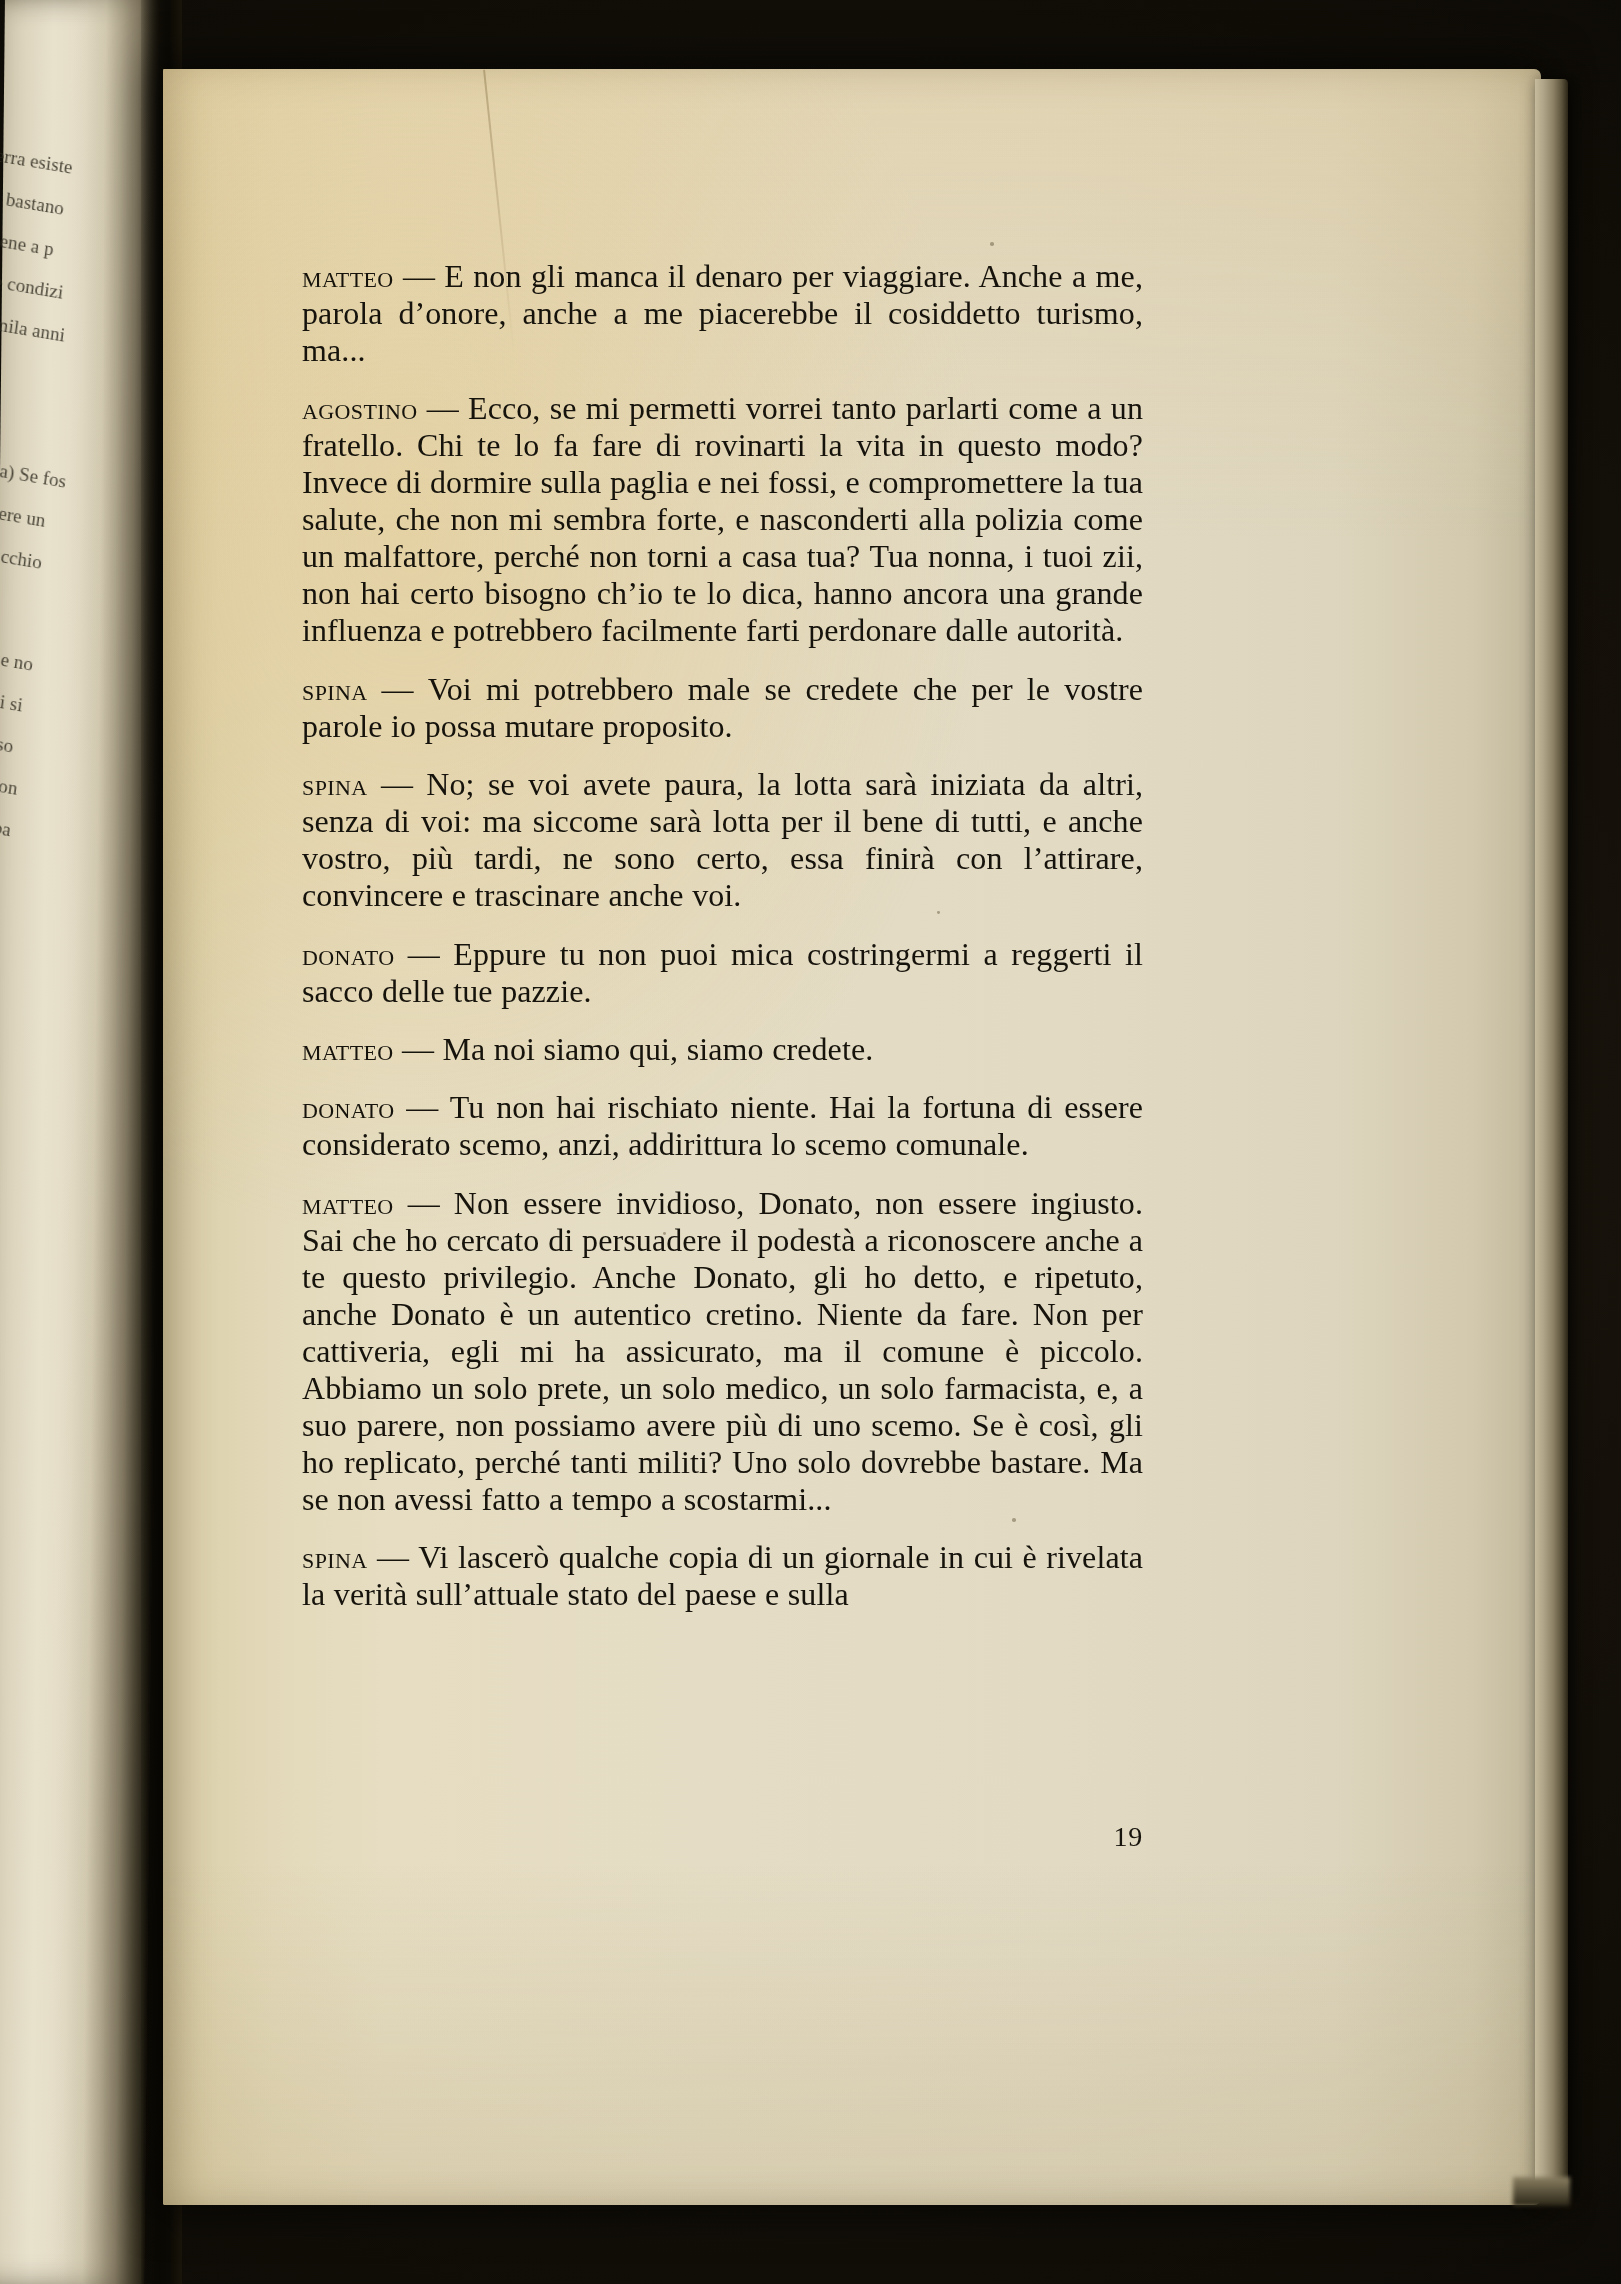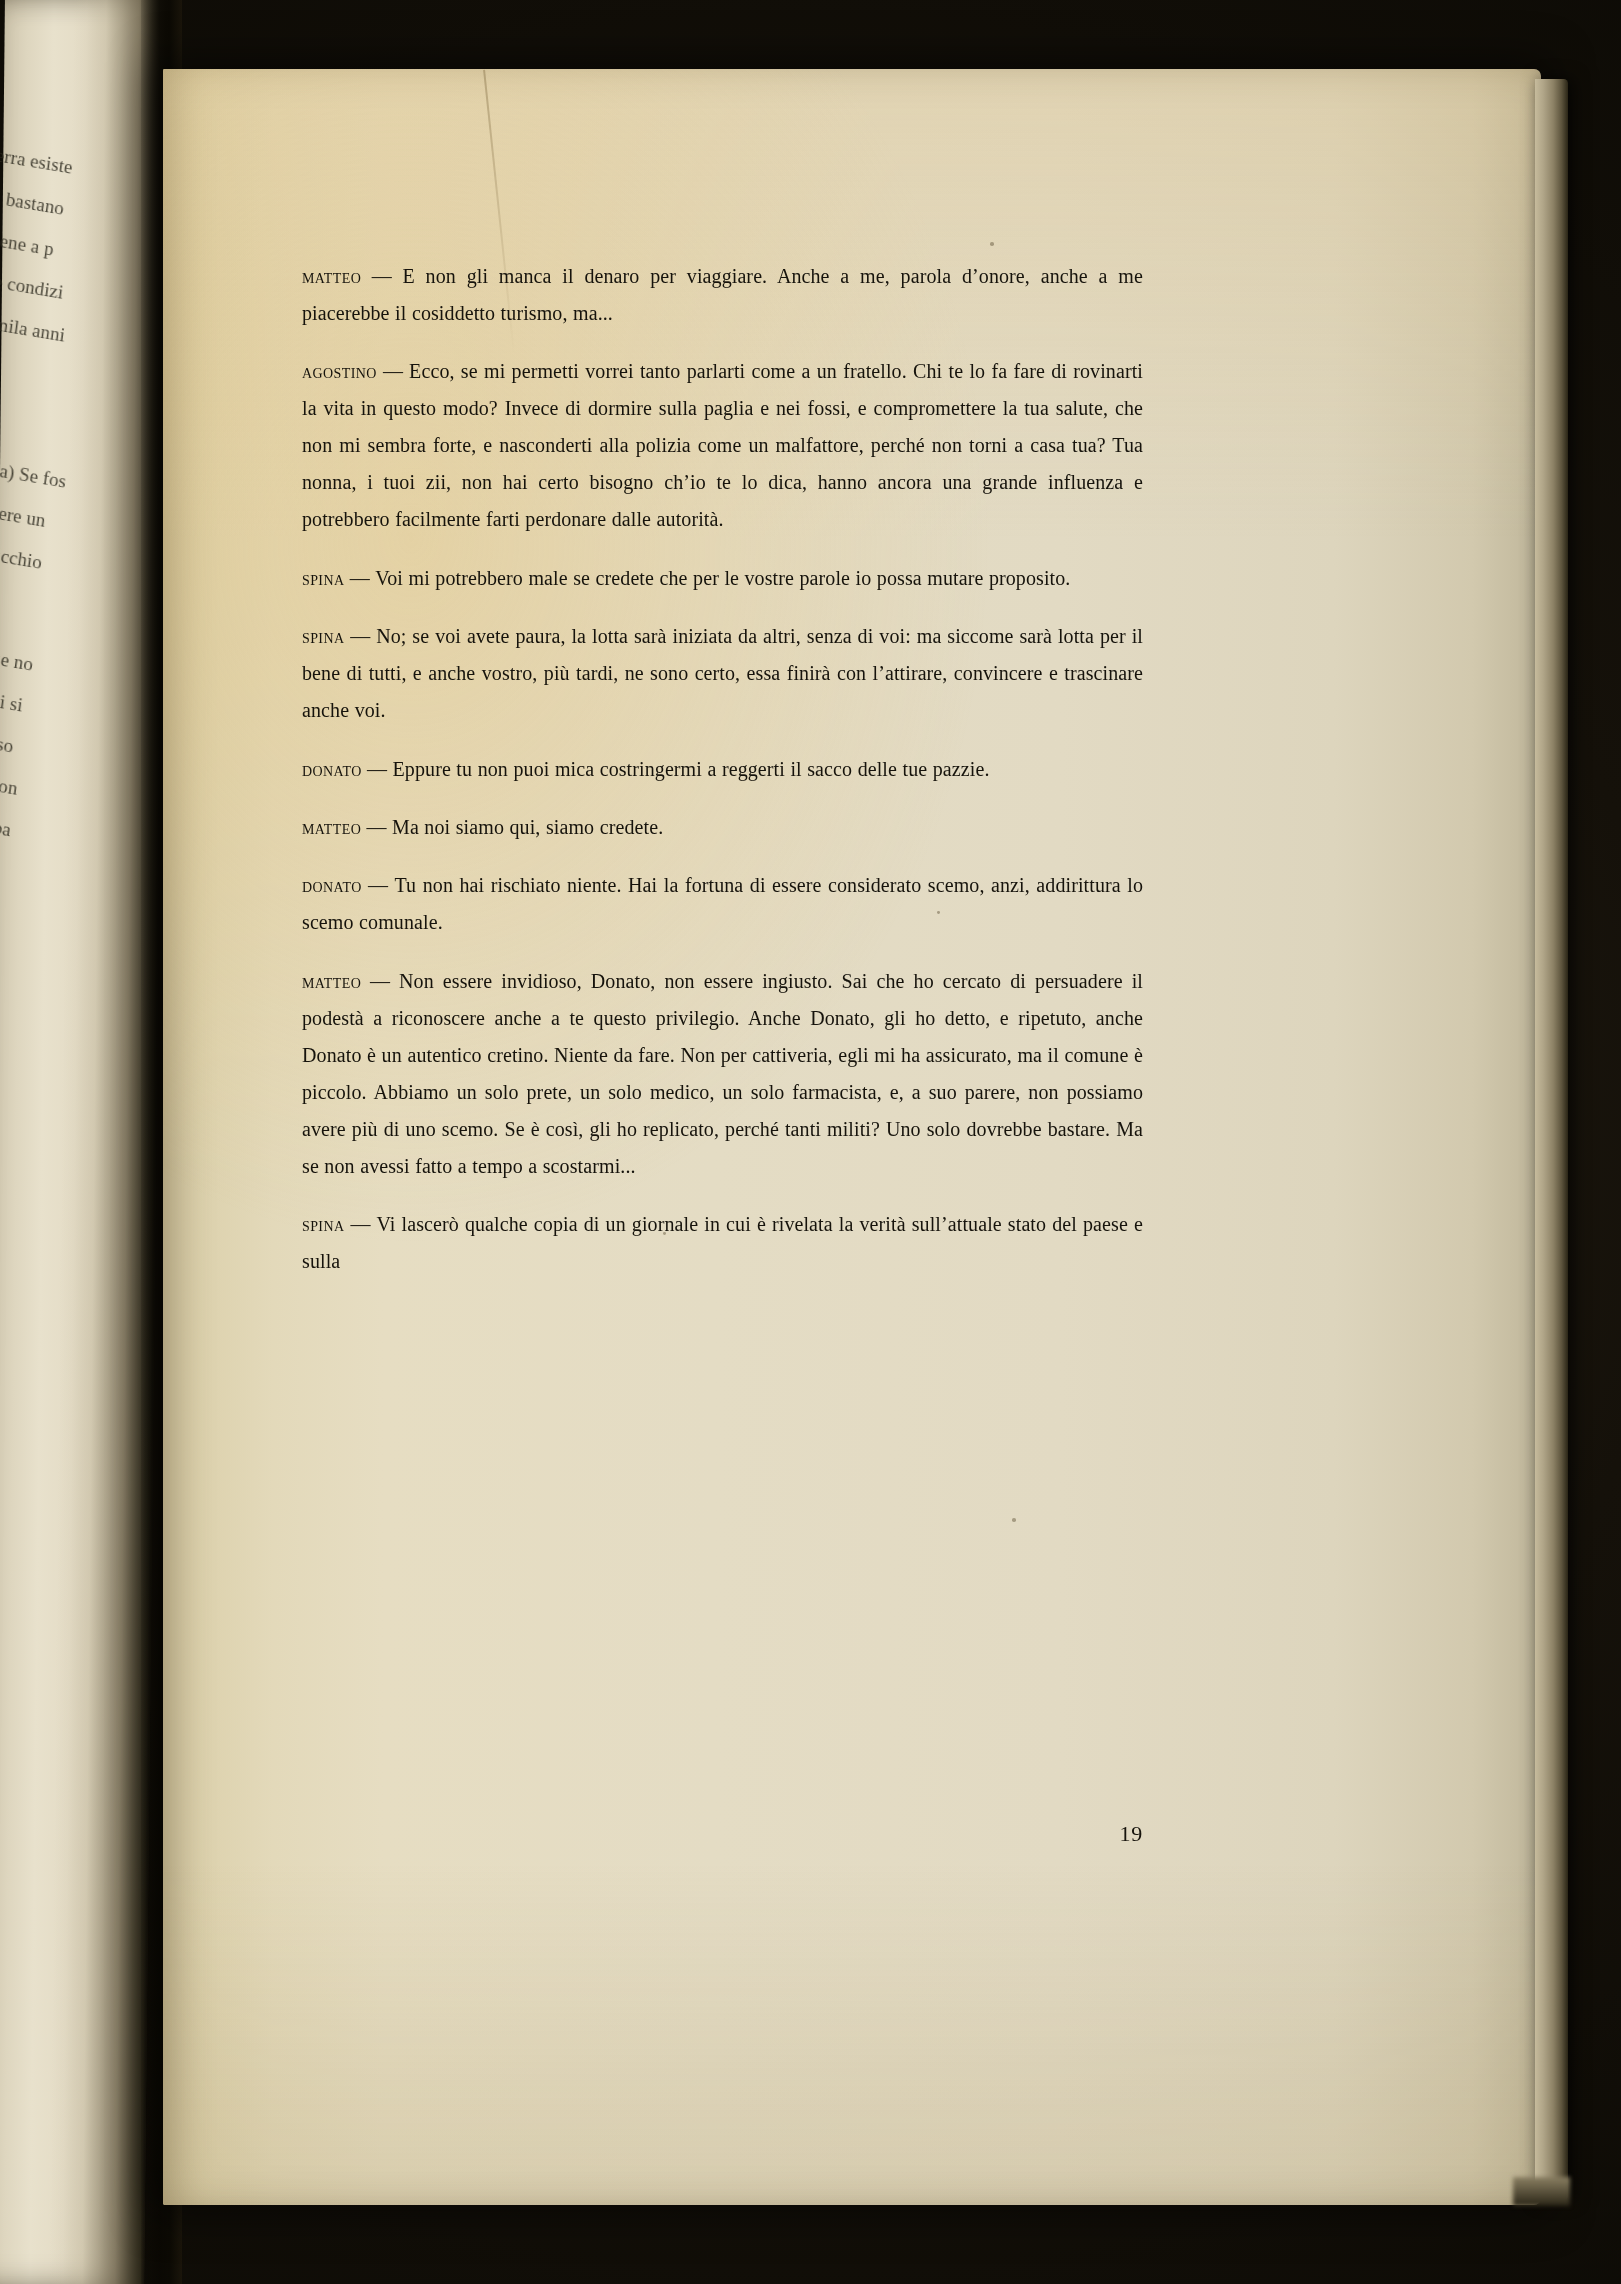--- a/index.html
+++ b/index.html
@@ -169,21 +169,21 @@
   .column {
     position: absolute;
     left: 139px;        
     top: 189px;
     width: 841px;
     color: #16130c;
   }
 
   .para {
     margin: 0 0 21.4px 0;
-    font-size: 20px;
+    font-size: 32px;
     line-height: 37px;
     text-align: justify;
     text-justify: inter-word;
     letter-spacing: 0.1px;
     word-spacing: 0.4px;
     -webkit-hyphens: none;
     hyphens: none;
   }
   .para:last-of-type { margin-bottom: 4px; }
 
@@ -196,21 +196,21 @@
   .speaker::first-letter { font-size: 1em; }
 
   .dash { letter-spacing: 0; }
 
   .pageno {
     position: absolute;
     left: 139px;
     top: 1752px;
     width: 841px;
     text-align: right;
-    font-size: 22px;
+    font-size: 28px;
     color: #17140d;
     letter-spacing: 0.7px;
   }
 
   
   .column, .pageno { filter: blur(0.2px); }
 
   
   .speck {
     position: absolute;

